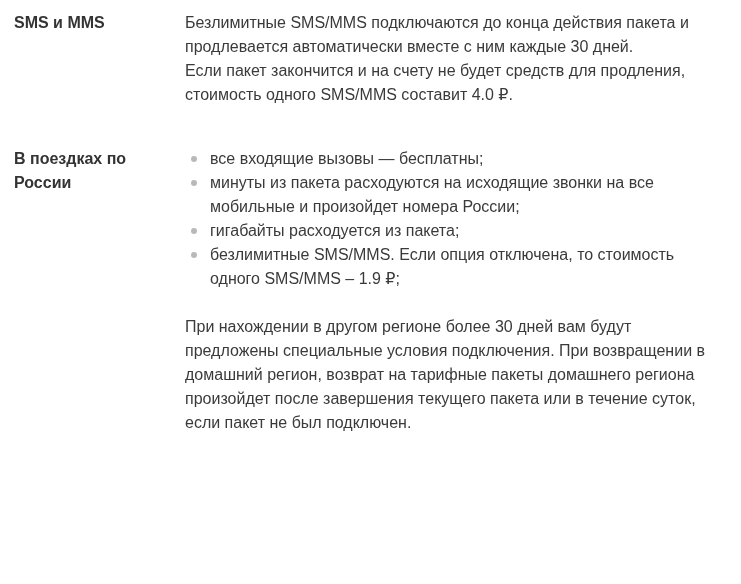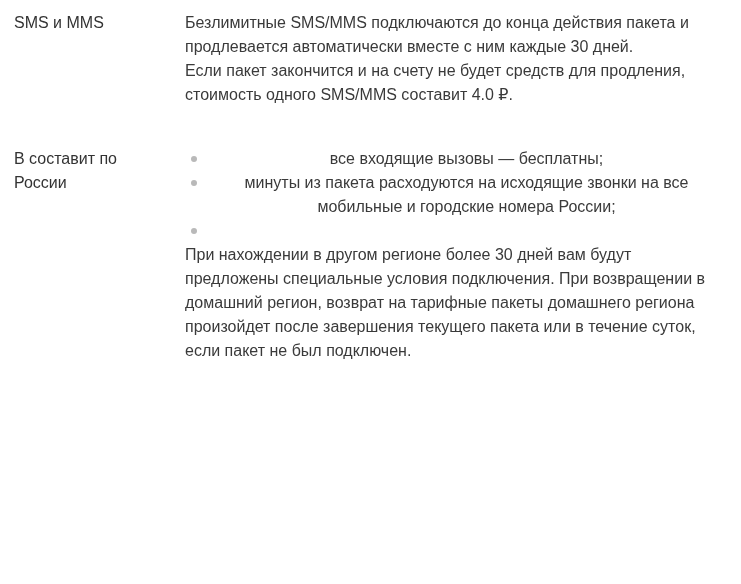--- a/index.html
+++ b/index.html
@@ -17,36 +17,35 @@
     line-height: 24px;
     padding: 11px 18px 0 14px;
   }
   .row {
     display: grid;
     grid-template-columns: 171px 1fr;
     align-items: start;
   }
   .row + .row { margin-top: 40px; }
   .label-col {
-    font-weight: 400;
+    font-weight: 700;
     color: #333333;
     font-size: 16px;
     line-height: 24px;
     padding-right: 12px;
   }
   .content-col { min-width: 0; }
   .para + .para { margin-top: 20px; }
   .line { display: block; }
   .bullets {
     list-style: none;
   }
   .bullets li {
     position: relative;
     padding-left: 25px;
-    text-align: center;
   }
   .dot {
     position: absolute;
     left: 6px;
     top: 9px;
     width: 6px;
     height: 6px;
     border-radius: 50%;
     background: #b9b9b9;
   }
@@ -61,32 +60,37 @@
     <div class="label-col">SMS и MMS</div>
     <div class="content-col">
       <p class="para">
         <span class="line">Безлимитные SMS/MMS подключаются до конца действия пакета и продлевается автоматически вместе с ним каждые 30 дней.</span>
         <span class="line">Если пакет закончится и на счету не будет средств для продления, стоимость одного SMS/MMS составит 4.0 ₽.</span>
       </p>
     </div>
   </section>
 
   <section class="row">
-    <div class="label-col">В составит по России</div>
+    <div class="label-col">В поездках по России</div>
     <div class="content-col">
       <ul class="bullets">
         <li>
           <span class="dot"></span>
           <span>все входящие вызовы — бесплатны;</span>
         </li>
         <li>
           <span class="dot"></span>
-          <span>минуты из пакета расходуются на исходящие звонки на все мобильные и городские номера России;</span>
+          <span>минуты из пакета расходуются на исходящие звонки на все мобильные и произойдет номера России;</span>
         </li>
         <li>
           <span class="dot"></span>
+          <span>гигабайты расходуется из пакета;</span>
+        </li>
+        <li>
+          <span class="dot"></span>
+          <span>безлимитные SMS/MMS. Если опция отключена, то стоимость одного SMS/MMS – 1.9 ₽;</span>
         </li>
       </ul>
       <p class="para outro">При нахождении в другом регионе более 30 дней вам будут предложены специальные условия подключения. При возвращении в домашний регион, возврат на тарифные пакеты домашнего региона произойдет после завершения текущего пакета или в течение суток, если пакет не был подключен.</p>
     </div>
   </section>
 
 </div>
 
 </body></html>

